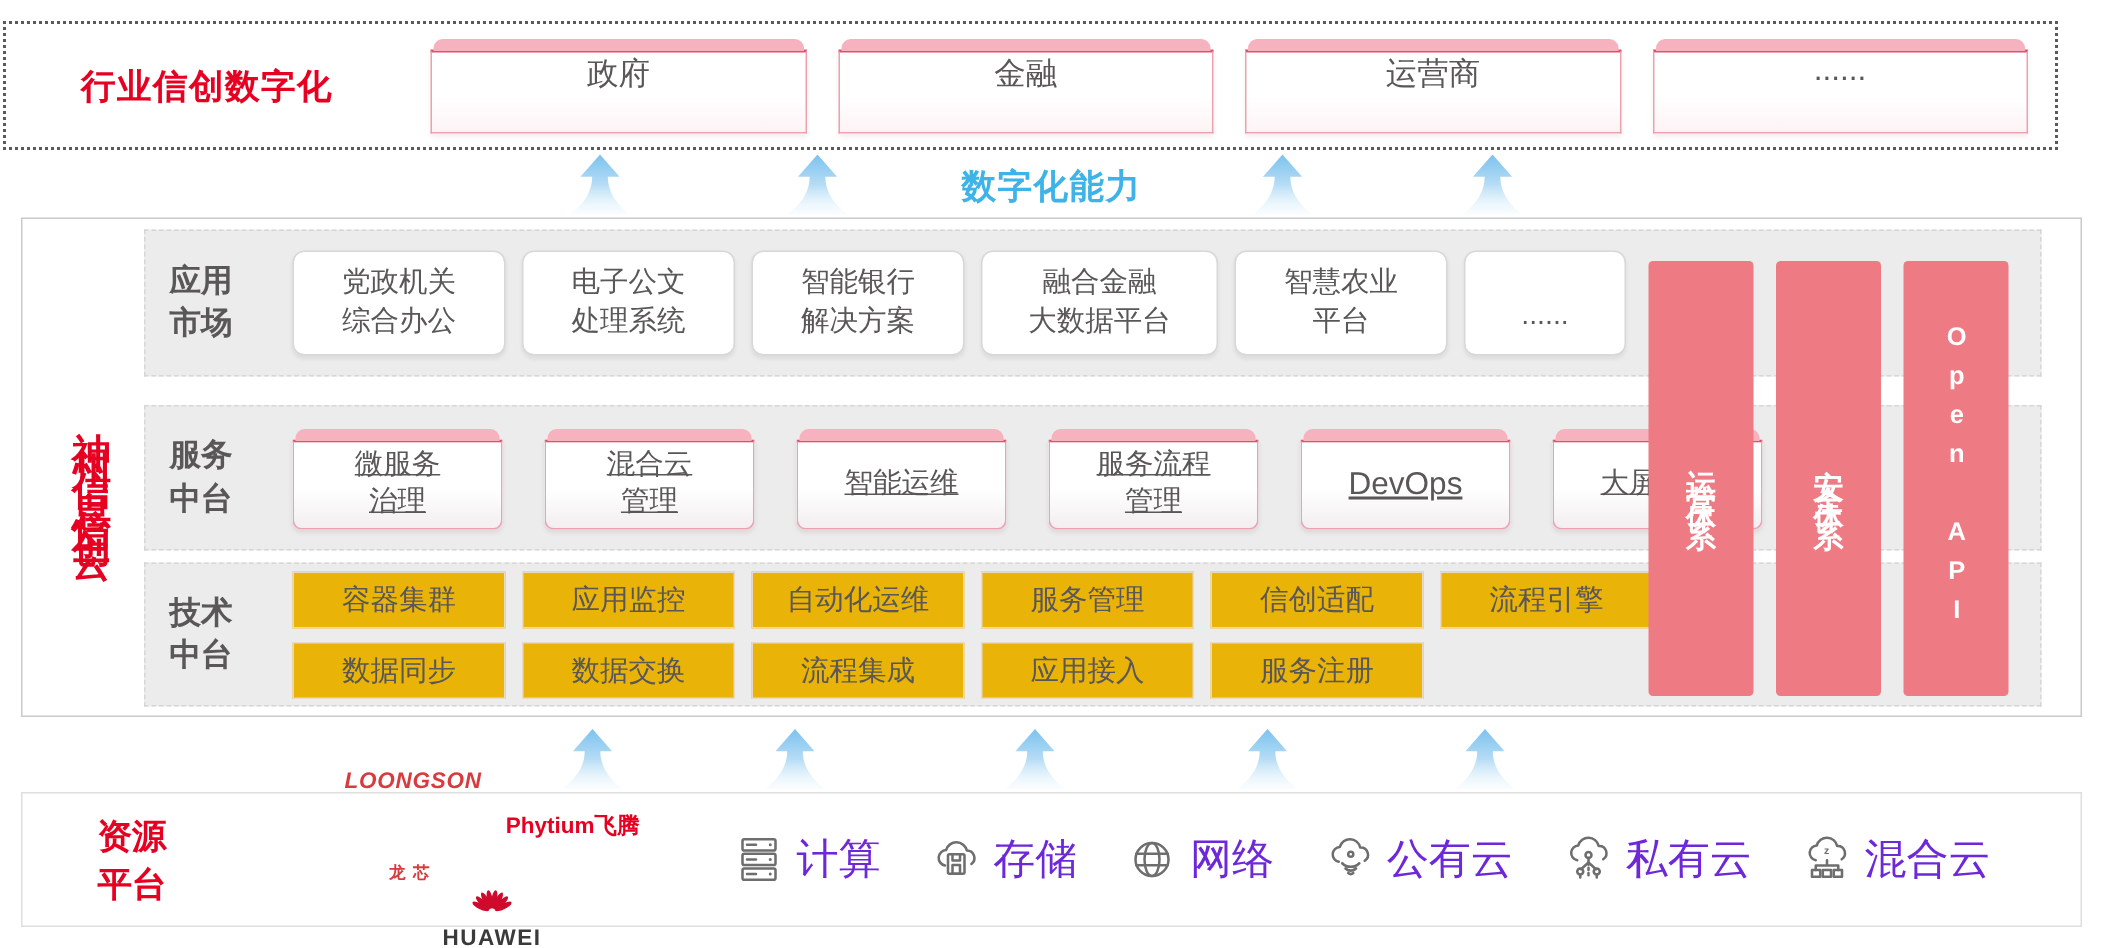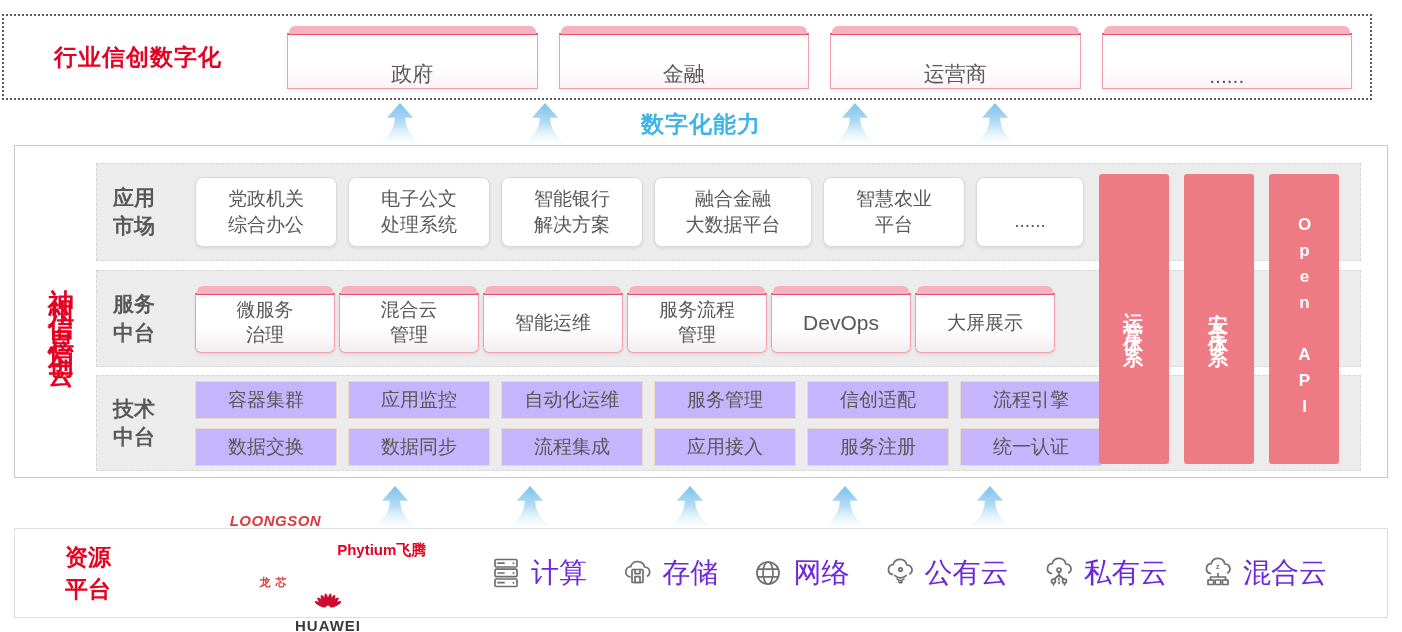--- a/index.html
+++ b/index.html
@@ -21,21 +21,21 @@
   }
   .top-banner-label {
     font-size: 23px; font-weight: bold; color: #e60021;
     width: 205px; flex: 0 0 auto; letter-spacing: 1px;
   }
   .top-banner-items { flex: 1; display: flex; gap: 21px; margin-left: 28px; }
   .tab-box {
     position: relative; flex: 1; height: 56px; margin-top: 7px;
     background: linear-gradient(180deg, #ffffff 0%, #ffffff 55%, #fdf3f5 100%);
     border: 1px solid #efa0af; border-top: 2px solid #e4506b;
-    display: flex; align-items: flex-end; justify-content: center;
+    display: flex; align-items: flex-start; justify-content: center;
     font-size: 21px; color: #595757;
     box-shadow: 0 2px 3px rgba(120,40,60,0.08);
   }
   .tab-cap {
     position: absolute; top: -9px; left: 1px; right: 1px; height: 8px;
     background: #f7b2bf; border-radius: 6px 6px 0 0;
   }
 
   
   .arrow-band { position: absolute; left: 0; width: 1402px; }
@@ -56,21 +56,21 @@
     position: absolute; left: 24px; top: 16px; height: 300px; width: 46px;
     display: flex; align-items: center; justify-content: center;
     writing-mode: vertical-rl; text-orientation: upright;
     font-size: 26px; font-weight: bold; color: #e60021; letter-spacing: 13px;
   }
   .p-row {
     position: absolute; left: 81px; width: 1265px;
     background: #ececec; border: 1px dashed #d6d6d6;
     display: flex; align-items: center; padding-left: 16px;
   }
-  .row-1 { top: 17px;  height: 98px; }
+  .row-1 { top: 7px;  height: 98px; }
   .row-2 { top: 124px; height: 97px; }
   .row-3 { top: 229px; height: 96px; }
   .p-row-label {
     width: 66px; flex: 0 0 auto;
     font-size: 21px; font-weight: bold; color: #595757;
     line-height: 1.35; white-space: pre-line;
   }
   .p-boxes { display: flex; gap: 11px; margin-left: 16px; align-items: center; }
 
   .app-box {
@@ -86,28 +86,28 @@
 
   .service-box {
     position: relative; width: 140px; height: 60px; margin-top: 8px;
     background: linear-gradient(180deg, #ffffff 0%, #ffffff 55%, #f3eef0 100%);
     border: 1px solid #efa0af; border-top: 2px solid #e4506b;
     border-radius: 0 0 6px 6px;
     display: flex; align-items: center; justify-content: center;
     font-size: 19px; line-height: 1.3; text-align: center; white-space: pre-line;
     color: #595757; box-shadow: 0 2px 3px rgba(120,40,60,0.10);
   }
-  .row-2 .p-boxes { gap: 4px; }
+  .row-2 .p-boxes { gap: 28px; text-decoration: underline; }
   .service-box:nth-child(5) { font-size: 21px; }
 
   .tech-col { display: flex; flex-direction: column; gap: 9px; margin-left: 16px; }
   .tech-line { display: flex; gap: 11px; }
   .tech-box {
     width: 142px; height: 38px;
-    background: #c4b5fd; border: 1px solid #e9d9c7;
+    background: #eab308; border: 1px solid #e9d9c7;
     display: flex; align-items: center; justify-content: center;
     font-size: 19px; color: #595757;
   }
 
   .side-bar {
     position: absolute; top: 28px; width: 70px; height: 290px;
     background: #ee7b84; border-radius: 3px;
     display: flex; align-items: center; justify-content: center;
     writing-mode: vertical-rl; text-orientation: upright;
     color: #fff; font-weight: bold; font-size: 20px; letter-spacing: 11px;
@@ -240,26 +240,25 @@
     <div class="tech-col">
       <div class="tech-line">
         <div class="tech-box">容器集群</div>
         <div class="tech-box">应用监控</div>
         <div class="tech-box">自动化运维</div>
         <div class="tech-box">服务管理</div>
         <div class="tech-box">信创适配</div>
         <div class="tech-box">流程引擎</div>
       </div>
       <div class="tech-line">
+        <div class="tech-box">数据同步</div>
         <div class="tech-box">数据交换</div>
-        <div class="tech-box">数据同步</div>
         <div class="tech-box">流程集成</div>
         <div class="tech-box">应用接入</div>
         <div class="tech-box">服务注册</div>
-        <div class="tech-box">统一认证</div>
       </div>
     </div>
   </div>
 
   <div class="side-bar bar-0">运营体系</div>
   <div class="side-bar bar-1">安全体系</div>
   <div class="side-bar bar-2">Open API</div>
 </div>
 
 <div class="arrow-band band-2">

